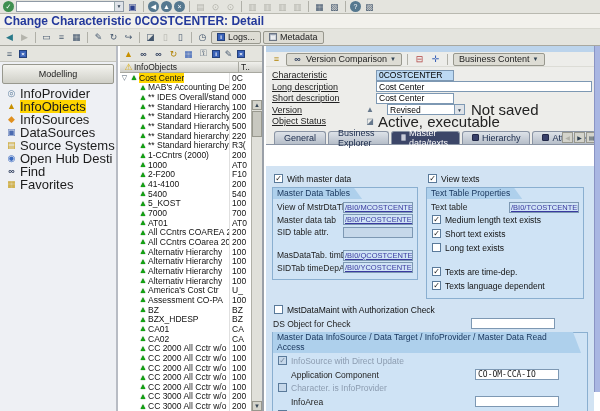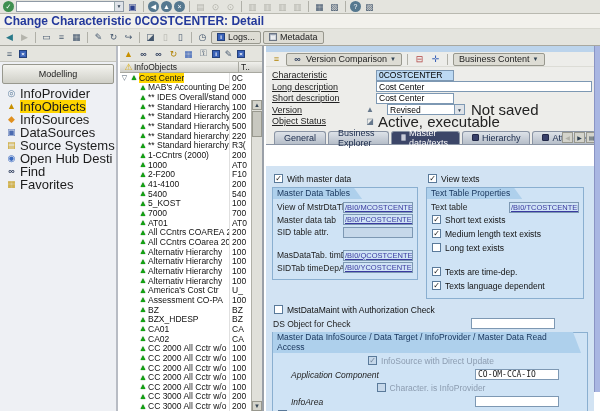--- a/index.html
+++ b/index.html
@@ -93,37 +93,37 @@
   .d-content { position:absolute; top:120px; left:0; right:6px; height:255px; background:#d2e3f3; padding:6px 6px 0 6px; overflow:hidden; }
   .d-below { position:absolute; top:375px; left:0; right:6px; bottom:0; background:#fff; }
   .d-scrollstrip { position:absolute; top:0; right:0; width:6px; height:346px; background:#a9b6e2; border-left:1px solid #8a94c4; }
 
   .cols { display:flex; gap:8px; }
   .colL { width:146px; flex:0 0 146px; }
   .colR { width:158px; flex:0 0 158px; }
   .cbrow { display:flex; align-items:center; gap:4px; height:11px; margin:1px 0 3px 2px; font-size:8.5px; color:#111; }
   .cb { width:9px; height:9px; flex:0 0 9px; background:#fff; border:1px solid #5a7a9a; font-size:8px; line-height:8px; text-align:center; color:#1a1a1a; }
   .cb.checked::before { content:"✓"; }
-  .cbrow.dis { color:#8c9cb0;justify-content:center; }
+  .cbrow.dis { color:#8c9cb0; }
   .cbrow.dis .cb { background:#c6d8ea; color:#70849a; }
 
   .groupbox { border:1px solid #8aafd0; background:#cfe3f5; padding:0 3px 4px 3px; margin-top:1px; }
   .gb-title { display:inline-block; position:relative; top:-1px; left:-3px; background:#aed0ec; padding:0 12px 1px 4px;
               font-size:8.5px; color:#16335a; clip-path:polygon(0 0, calc(100% - 8px) 0, 100% 100%, 0 100%); }
   .grow { display:flex; align-items:center; height:11px; margin:1.5px 1px; font-size:8.5px; color:#222; }
   .grow .glabel { flex:1; overflow:hidden; white-space:nowrap; }
   .tblfield { width:70px; flex:0 0 70px; height:11px; background:#cfe3f5; border:1px solid #7d98b3; font-size:7.5px;
               display:flex; align-items:center; padding:0 1px; color:#3a3aa0; text-decoration:underline; white-space:nowrap; overflow:hidden; }
   .tblfield.empty { background:#c6d8ea; text-decoration:none; }
   .gap { height:9px; }
 
   .bigbox { margin-top:3px; width:316px; }
   .brow { display:flex; align-items:center; height:11px; margin:2px 1px; font-size:8.5px; color:#222; }
   .brow .blabel { width:198px; flex:0 0 198px; white-space:nowrap; overflow:hidden; }
-  .brow .blabel.indent { padding-left:14px;font-style:italic; }
+  .brow .blabel.indent { padding-left:14px; }
   .wfield { height:11px; background:#fff; border:1px solid #7d98b3; font-size:8px; display:flex; align-items:center; padding:0 2px; white-space:nowrap; }
 </style>
 </head>
 <body>
 
 <div class="window">
 
   <div class="sysbar">
     <span class="circ grn">✓</span>
     <span class="cmdfield">
@@ -612,25 +612,25 @@
               <span>View texts</span>
             </div>
             <div class="groupbox">
               <span class="gb-title">Text Table Properties</span>
               <div class="grow">
                 <span class="glabel">Text table</span>
                 <span class="tblfield">/BI0/TCOSTCENTER</span>
               </div>
               <div class="cbrow">
                 <span class="cb checked"></span>
-                <span>Short text exists</span>
+                <span>Medium length text exists</span>
               </div>
               <div class="cbrow">
                 <span class="cb checked"></span>
-                <span>Medium length text exists</span>
+                <span>Short text exists</span>
               </div>
               <div class="cbrow">
                 <span class="cb"></span>
                 <span>Long text exists</span>
               </div>
               <div class="gap"></div>
               <div class="cbrow">
                 <span class="cb checked"></span>
                 <span>Texts are time-dep.</span>
               </div>

